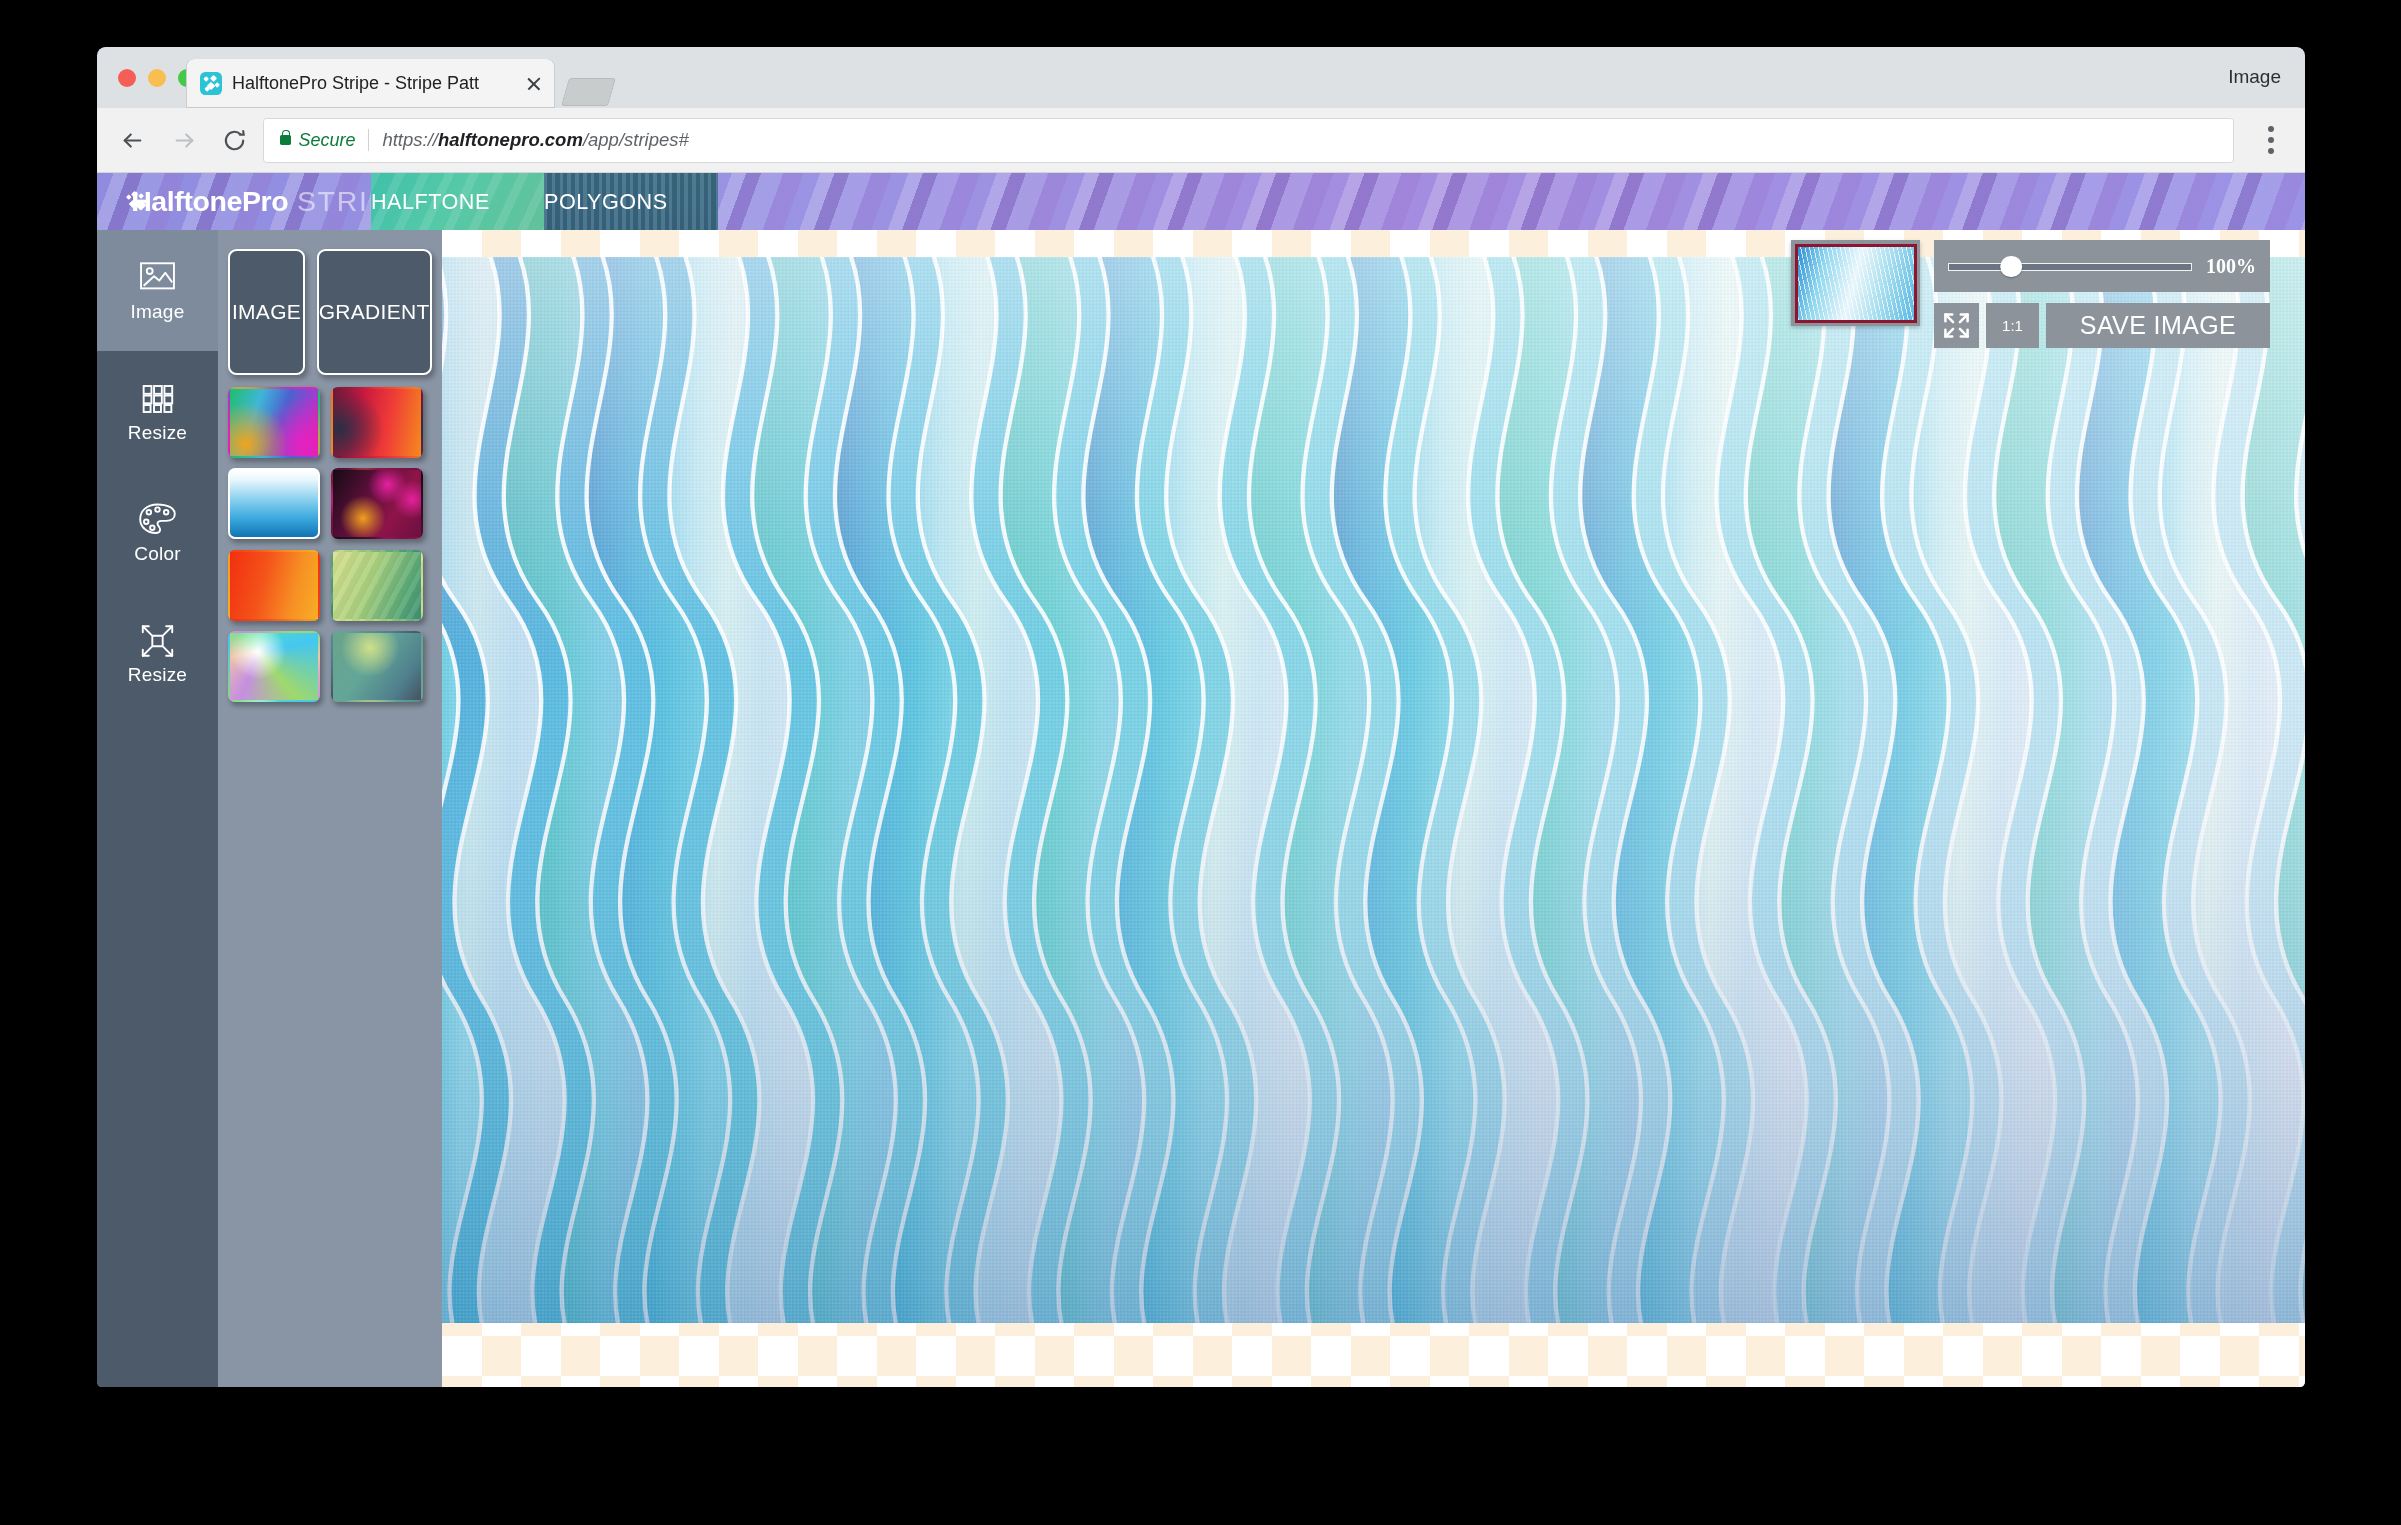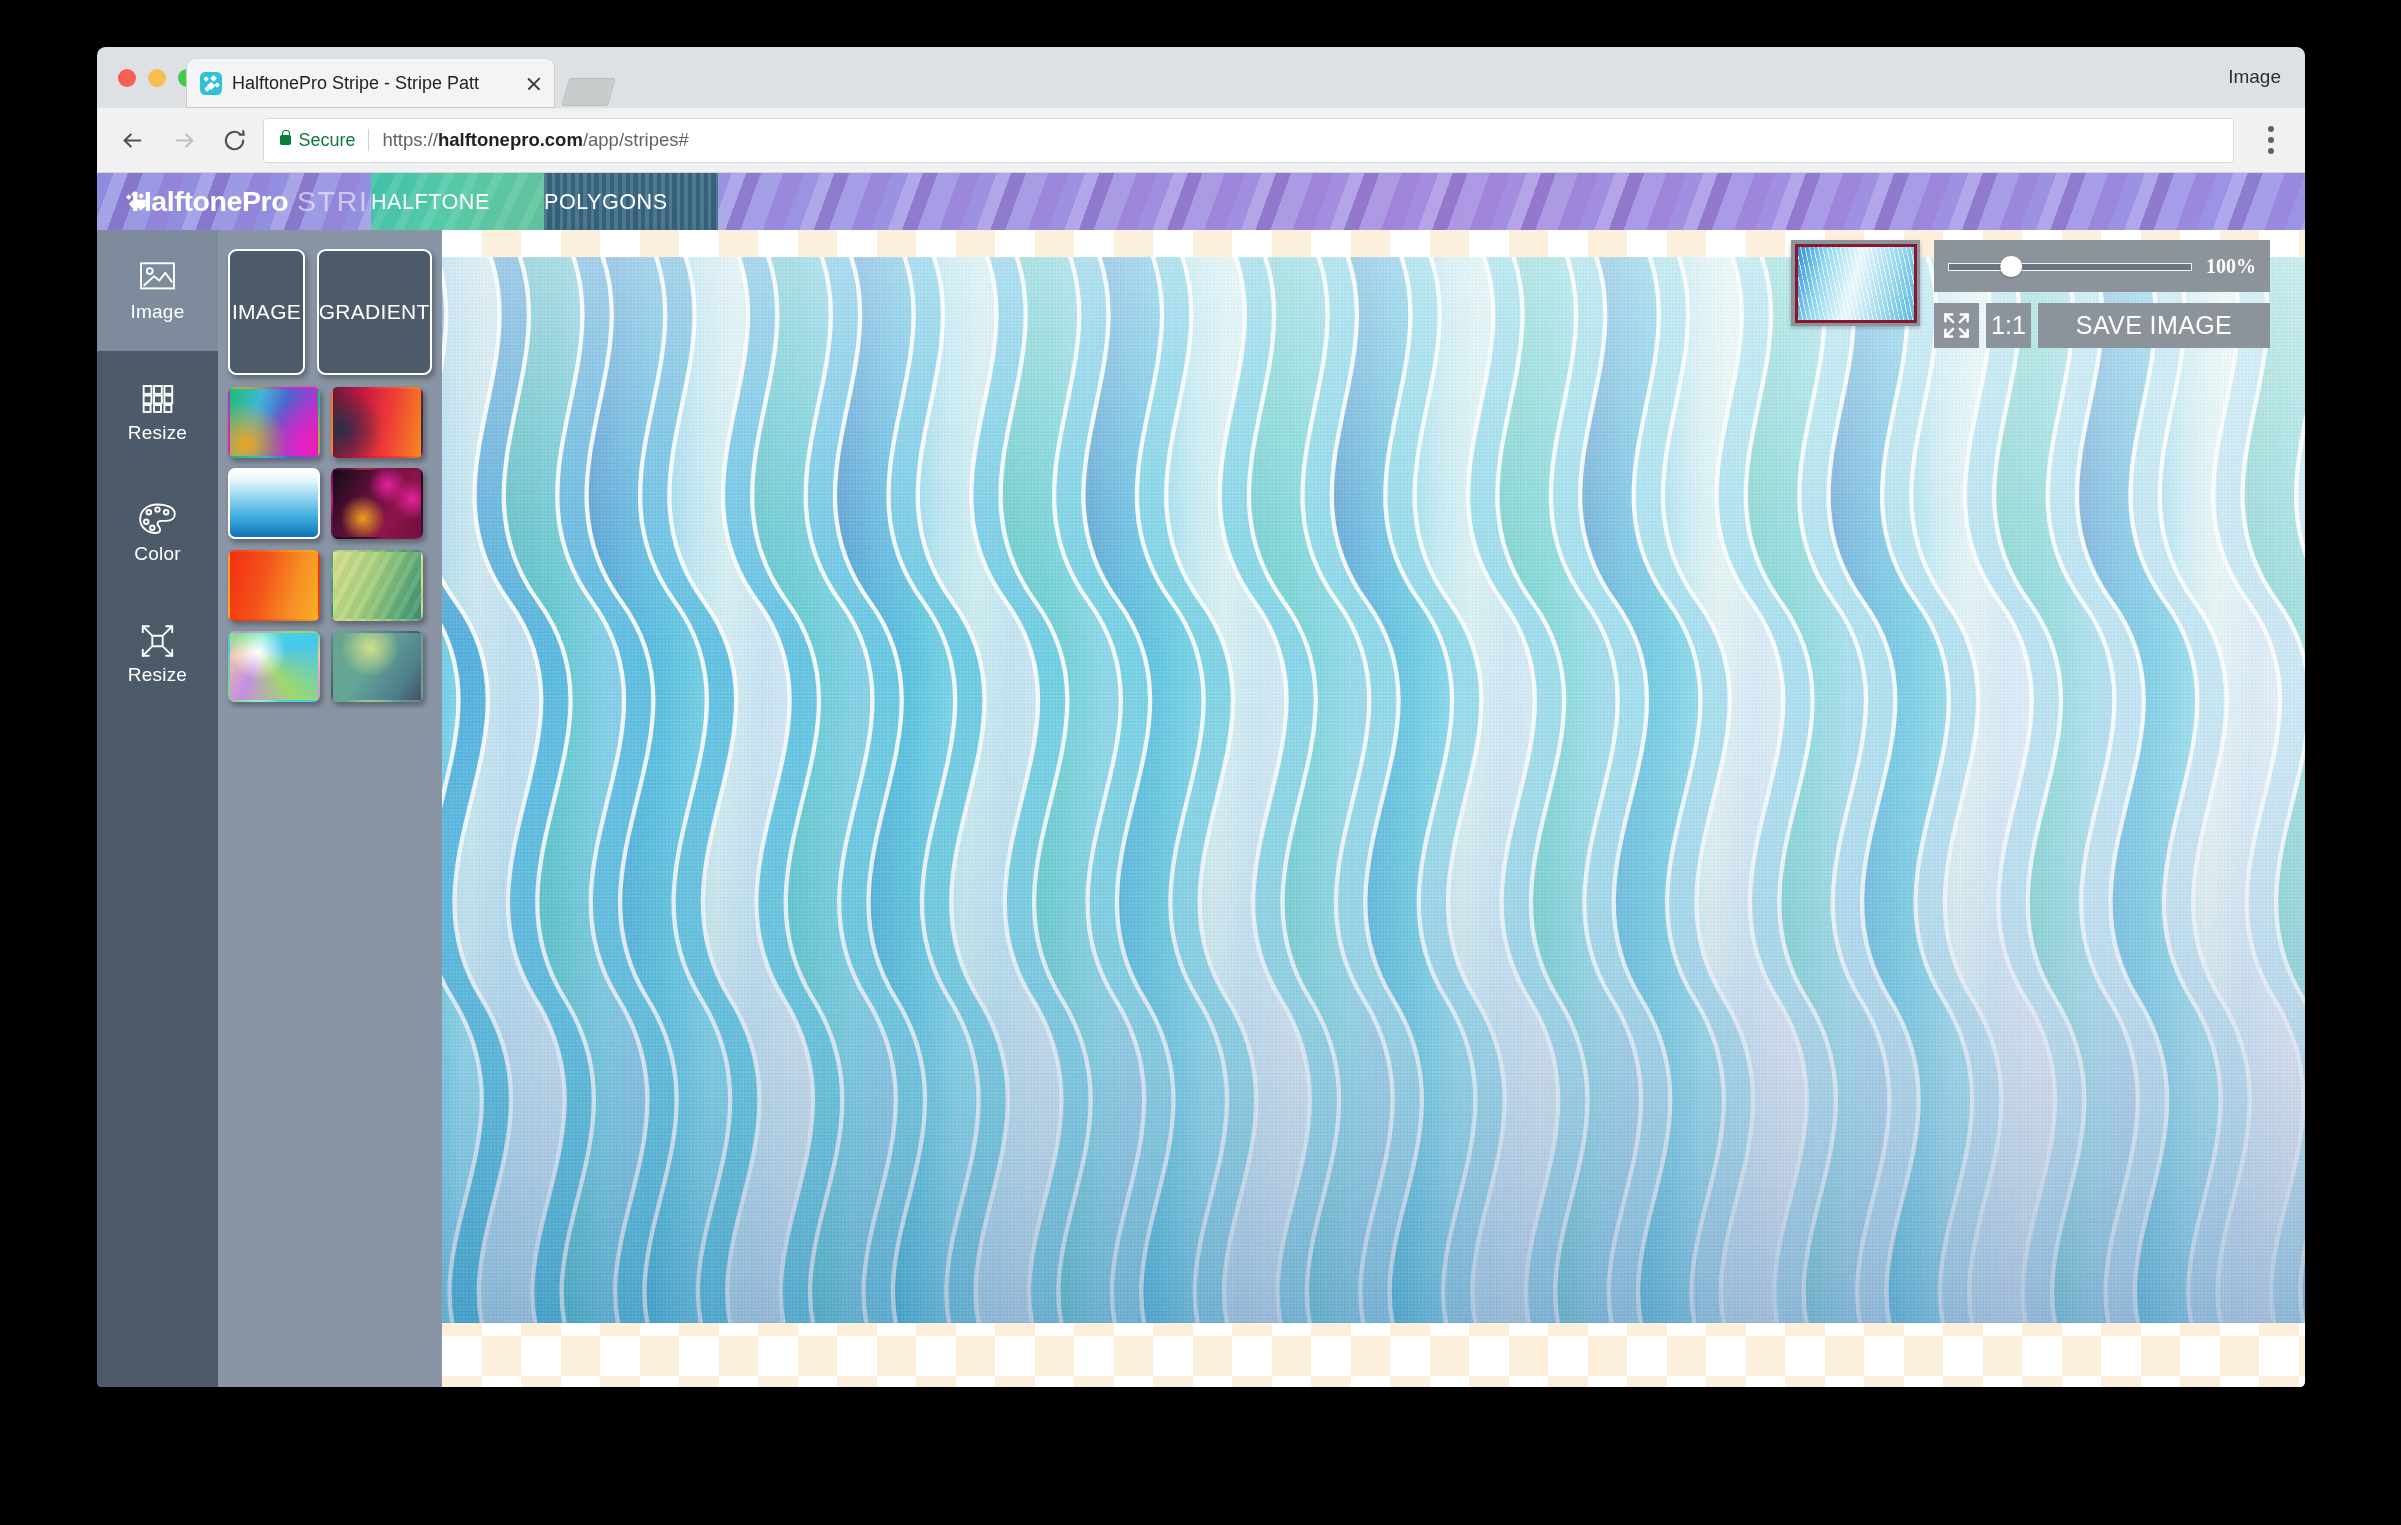--- a/index.html
+++ b/index.html
@@ -108,20 +108,21 @@
 
   .omnibox {
     position: absolute; left: 166px; top: 9.5px;
     width: 1971px; height: 45px;
     background: #fff;
     border: 0.9px solid #d6d9db;
     border-radius: 3.5px;
     display: flex; align-items: center;
     padding-left: 15.5px;
     box-sizing: border-box;
+    font-style: italic;
   }
   .lock {
     width: 11.2px; height: 9.5px; background: #0b7c39;
     border-radius: 1.7px; position: relative; margin-right: 7.8px; flex: 0 0 auto;
   }
   .lock::before {
     content:""; position:absolute; left: 2.6px; top: -5.2px;
     width: 6px; height: 7px; border: 1.7px solid #0b7c39;
     border-bottom: none; border-radius: 3.5px 3.5px 0 0;
   }
@@ -335,21 +336,21 @@
     color: #fff; font-family: "Liberation Serif", serif;
     font-weight: bold; font-size: 20px; flex: 0 0 auto;
   }
   .btnrow { display: flex; gap: 7px; }
   .tbtn {
     background: #8d939a; color: #fff;
     display: flex; align-items: center; justify-content: center;
     cursor: pointer; height: 45px; box-sizing: border-box;
   }
   .tbtn.fit { width: 45px; }
-  .tbtn.one { width: 45px; font-size: 25px; }
+  .tbtn.one { width: 53px; font-size: 15px; }
   .tbtn.save { flex: 1 1 auto; min-width: 173px; font-size: 25px; letter-spacing: 0.4px; text-align: right; }
 </style>
 </head>
 <body>
 
 <div id="root">
 
   <div class="window">
 
     <div class="tabstrip">

